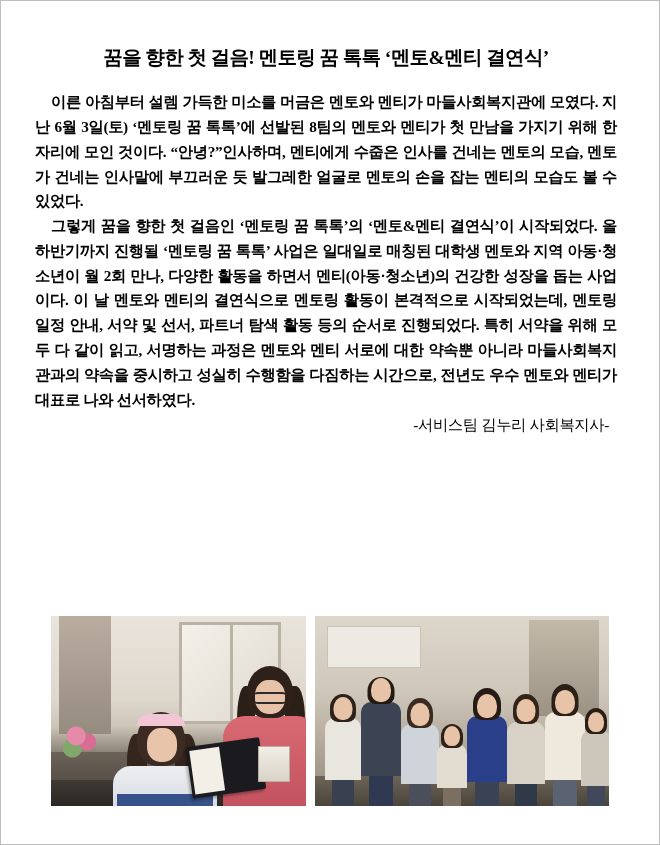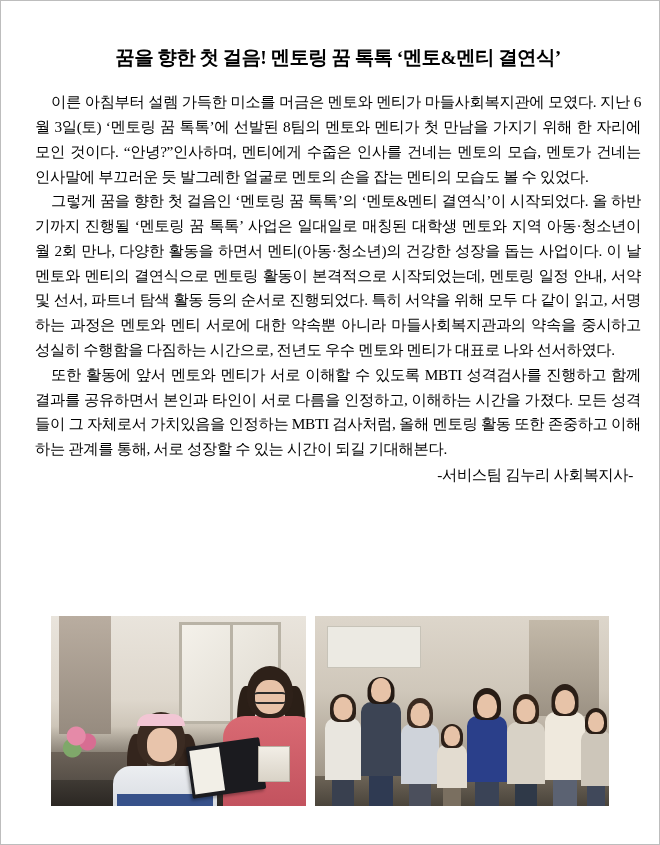--- a/index.html
+++ b/index.html
@@ -13,21 +13,21 @@
     position: relative;
     font-family: "Liberation Serif", "DejaVu Serif", serif;
     color: #000000;
     overflow: hidden;
   }
   .page {
     position: relative;
     width: 660px;
     height: 845px;
     box-sizing: border-box;
-    padding: 30px 18px 18px 34px;
+    padding: 30px 42px 18px 34px;
     border: 1px solid #bdbdbd;
     background: #fff;
   }
   .doc-title {
     text-align: center;
     font-size: 19.5px;
     font-weight: bold;
     letter-spacing: -0.6px;
     margin: 14px 0 20px 0;
     line-height: 1.3;
@@ -35,20 +35,21 @@
   }
   .body-text p {
     margin: 0 0 0 0;
     font-size: 15.3px;
     line-height: 1.62;
     text-align: justify;
     text-justify: inter-character;
     text-indent: 1.05em;
     letter-spacing: -0.35px;
     word-break: break-all;
+    font-weight: bold;
   }
   .signature {
     text-align: right;
     font-size: 15.3px;
     line-height: 1.62;
     letter-spacing: -0.35px;
     margin-top: 1px;
     padding-right: 8px;
   }
   .photos {
@@ -209,21 +210,20 @@
 </head>
 <body>
 
 <div class="page">
 
   <h1 class="doc-title">꿈을 향한 첫 걸음! 멘토링 꿈 톡톡 ‘멘토&amp;멘티 결연식’</h1>
 
   <div class="body-text">
     <p>이른 아침부터 설렘 가득한 미소를 머금은 멘토와 멘티가 마들사회복지관에 모였다. 지난 6월 3일(토) ‘멘토링 꿈 톡톡’에 선발된 8팀의 멘토와 멘티가 첫 만남을 가지기 위해 한 자리에 모인 것이다. “안녕?”인사하며, 멘티에게 수줍은 인사를 건네는 멘토의 모습, 멘토가 건네는 인사말에 부끄러운 듯 발그레한 얼굴로 멘토의 손을 잡는 멘티의 모습도 볼 수 있었다.</p>
     <p>그렇게 꿈을 향한 첫 걸음인 ‘멘토링 꿈 톡톡’의 ‘멘토&amp;멘티 결연식’이 시작되었다. 올 하반기까지 진행될 ‘멘토링 꿈 톡톡’ 사업은 일대일로 매칭된 대학생 멘토와 지역 아동·청소년이 월 2회 만나, 다양한 활동을 하면서 멘티(아동·청소년)의 건강한 성장을 돕는 사업이다. 이 날 멘토와 멘티의 결연식으로 멘토링 활동이 본격적으로 시작되었는데, 멘토링 일정 안내, 서약 및 선서, 파트너 탐색 활동 등의 순서로 진행되었다. 특히 서약을 위해 모두 다 같이 읽고, 서명하는 과정은 멘토와 멘티 서로에 대한 약속뿐 아니라 마들사회복지관과의 약속을 중시하고 성실히 수행함을 다짐하는 시간으로, 전년도 우수 멘토와 멘티가 대표로 나와 선서하였다.</p>
-    <p>또한 활동에 앞서 멘토와 멘티가 서로 이해할 수 있도록 MBTI 성격검사를 진행하고 함께 결과를 공유하면서 본인과 타인이 서로 다름을 인정하고, 이해하는 시간을 가졌다. 모든 성격들이 그 자체로서 가치있음을 인정하는 MBTI 검사처럼, 올해 멘토링 활동 또한 존중하고 이해하는 관계를 통해, 서로 성장할 수 있는 시간이 되길 기대해본다.</p>
     <div class="signature">-서비스팀 김누리 사회복지사-</div>
   </div>
 
   <div class="photos">
 
     <div class="photo photo-left">
       <div class="p1-wall"></div>
       <div class="p1-door"></div>
       <div class="p1-window"></div>
       <div class="p1-floor"></div>

